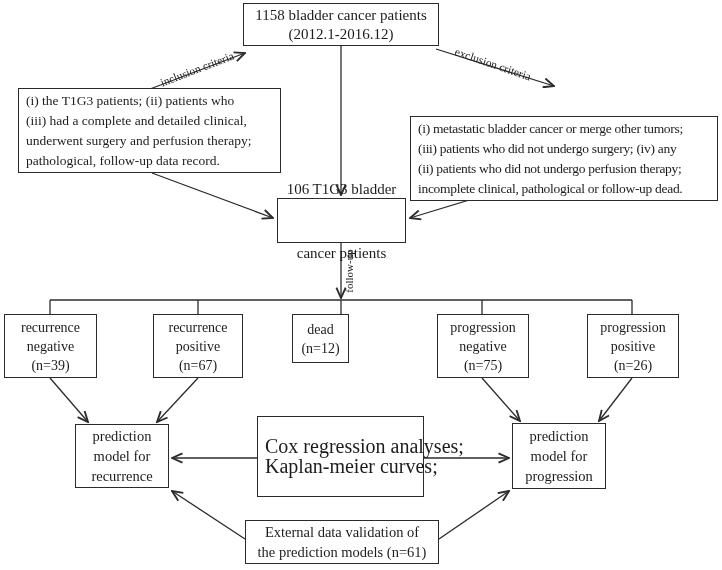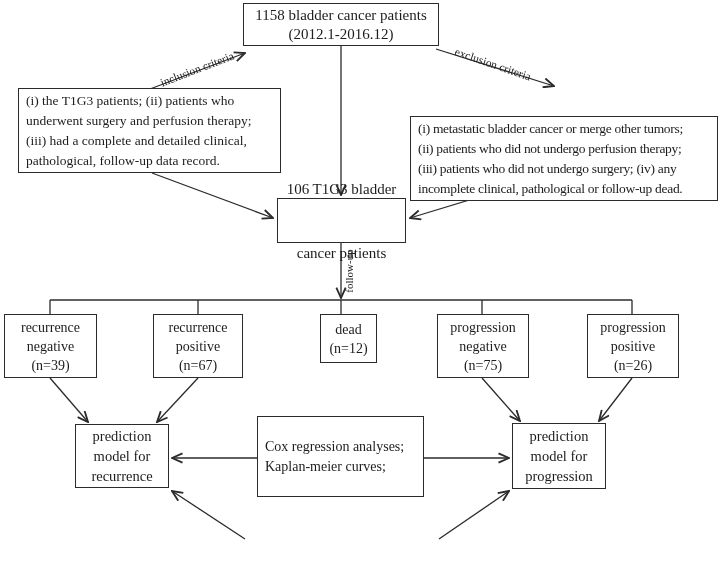--- a/index.html
+++ b/index.html
@@ -28,26 +28,26 @@
   #box-total{left:243px;top:3px;width:196px;height:43px;font-size:15px;line-height:19px;}
   
   #box-inclusion{left:18px;top:88px;width:263px;height:85px;font-size:13.5px;line-height:20px;}
   #box-exclusion{left:410px;top:88px;width:308px;height:85px;font-size:13.5px;line-height:20px;letter-spacing:-0.3px;margin-top:28px;}
   
   #box-cohort{left:277px;top:198px;width:129px;height:45px;font-size:15px;line-height:20px;gap:44px;}
   
   .outcome{top:314px;height:64px;font-size:14px;line-height:19px;}
   #box-rec-neg{left:4px;width:93px;}
   #box-rec-pos{left:153px;width:90px;}
-  #box-dead{left:320px;width:57px;height:49px;}
+  #box-dead{left:292px;width:57px;height:49px;}
   #box-prog-neg{left:437px;width:92px;}
   #box-prog-pos{left:587px;width:92px;}
   
   #box-rec-model{left:75px;top:424px;width:94px;height:64px;font-size:14.5px;line-height:20px;}
-  #box-methods{left:257px;top:416px;width:167px;height:81px;font-size:14px;line-height:19.5px;}
+  #box-methods{left:257px;top:416px;width:167px;height:81px;font-size:20px;line-height:19.5px;}
   #box-prog-model{left:512px;top:423px;width:94px;height:66px;font-size:14.5px;line-height:20px;}
   #box-external{left:245px;top:520px;width:194px;height:44px;font-size:14.5px;line-height:20px;}
   
   .edge-label{
     position:absolute;
     font-size:11.5px;
     color:#222;
     text-align:center;
     white-space:nowrap;
   }
@@ -95,29 +95,29 @@
     </g>
   </svg>
 
   <div class="box" id="box-total">
     <div class="ln">1158 bladder cancer patients</div>
     <div class="ln">(2012.1-2016.12)</div>
   </div>
 
   <div class="box left-align" id="box-inclusion">
     <div class="ln">(i) the T1G3 patients; (ii) patients who</div>
+    <div class="ln">(iii) had a complete and detailed clinical,</div>
     <div class="ln">underwent surgery and perfusion therapy;</div>
-    <div class="ln">(iii) had a complete and detailed clinical,</div>
     <div class="ln">pathological, follow-up data record.</div>
   </div>
 
   <div class="box left-align" id="box-exclusion">
     <div class="ln">(i) metastatic bladder cancer or merge other tumors;</div>
+    <div class="ln">(iii) patients who did not undergo surgery; (iv) any</div>
     <div class="ln">(ii) patients who did not undergo perfusion therapy;</div>
-    <div class="ln">(iii) patients who did not undergo surgery; (iv) any</div>
     <div class="ln">incomplete clinical, pathological or follow-up dead.</div>
   </div>
 
   <div class="box" id="box-cohort">
     <div class="ln">106 T1G3 bladder</div>
     <div class="ln">cancer patients</div>
   </div>
 
   <div class="box outcome" id="box-rec-neg">
     <div class="ln">recurrence</div>
@@ -158,18 +158,22 @@
     <div class="ln">Cox regression analyses;</div>
     <div class="ln">Kaplan-meier curves;</div>
   </div>
 
   <div class="box" id="box-prog-model">
     <div class="ln">prediction</div>
     <div class="ln">model for</div>
     <div class="ln">progression</div>
   </div>
 
+  <div class="box" id="box-external">
+    <div class="ln">External data validation of</div>
+    <div class="ln">the prediction models (n=61)</div>
+  </div>
 
   <div class="edge-label" id="label-inclusion">inclusion criteria</div>
   <div class="edge-label" id="label-exclusion">exclusion criteria</div>
   <div class="edge-label" id="label-followup">follow-up</div>
 
 </div>
 
 </body></html>

